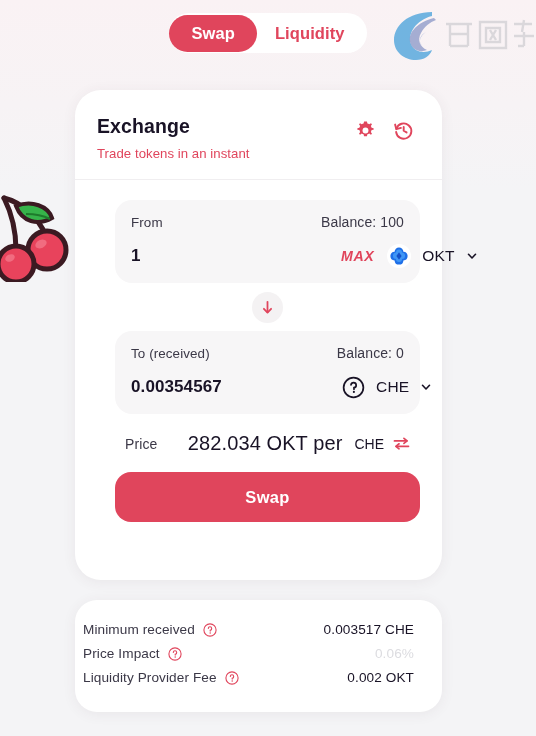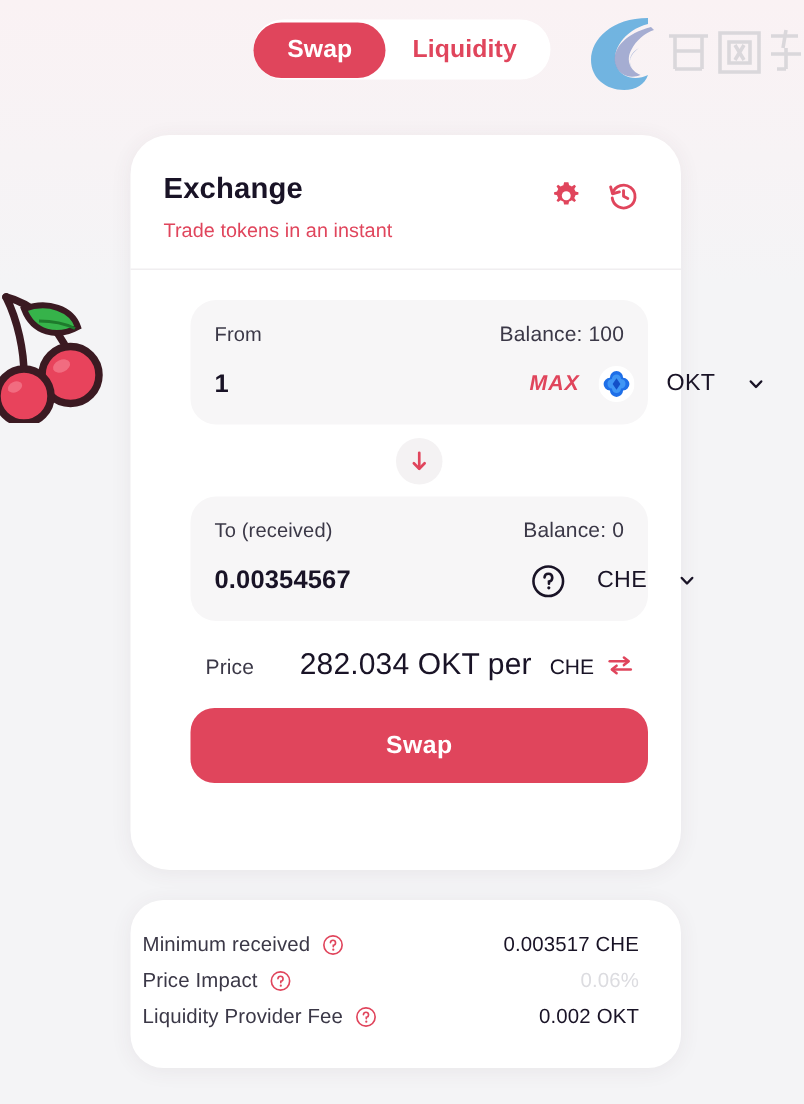--- a/index.html
+++ b/index.html
@@ -77,21 +77,21 @@
     padding: 9px 22px;
   }
   .tab.inactive {
     color: #e0455c;
     padding: 9px 16px;
   }
 
   
   .card {
     position: absolute;
-    left: 87px;
+    left: 75px;
     width: 367px;
     background: #ffffff;
     border-radius: 26px 26px 26px 26px;
     box-shadow: 0 2px 14px rgba(90, 60, 70, .07);
   }
   .card-main { top: 90px; height: 490px; }
 
   .card-head {
     padding: 24px 28px 18px 22px;
     display: flex;
@@ -176,21 +176,21 @@
     font-size: 14.2px;
     font-weight: bold;
     color: #e0455c;
     letter-spacing: .6px;
     cursor: pointer;
     font-style: italic;
   }
   .token-sel {
     display: flex;
     align-items: center;
-    gap: 21px;
+    gap: 11px;
     cursor: pointer;
   }
   .token-icon {
     width: 24px;
     height: 24px;
     flex: 0 0 24px;
     display: flex;
     align-items: center;
     justify-content: center;
   }

